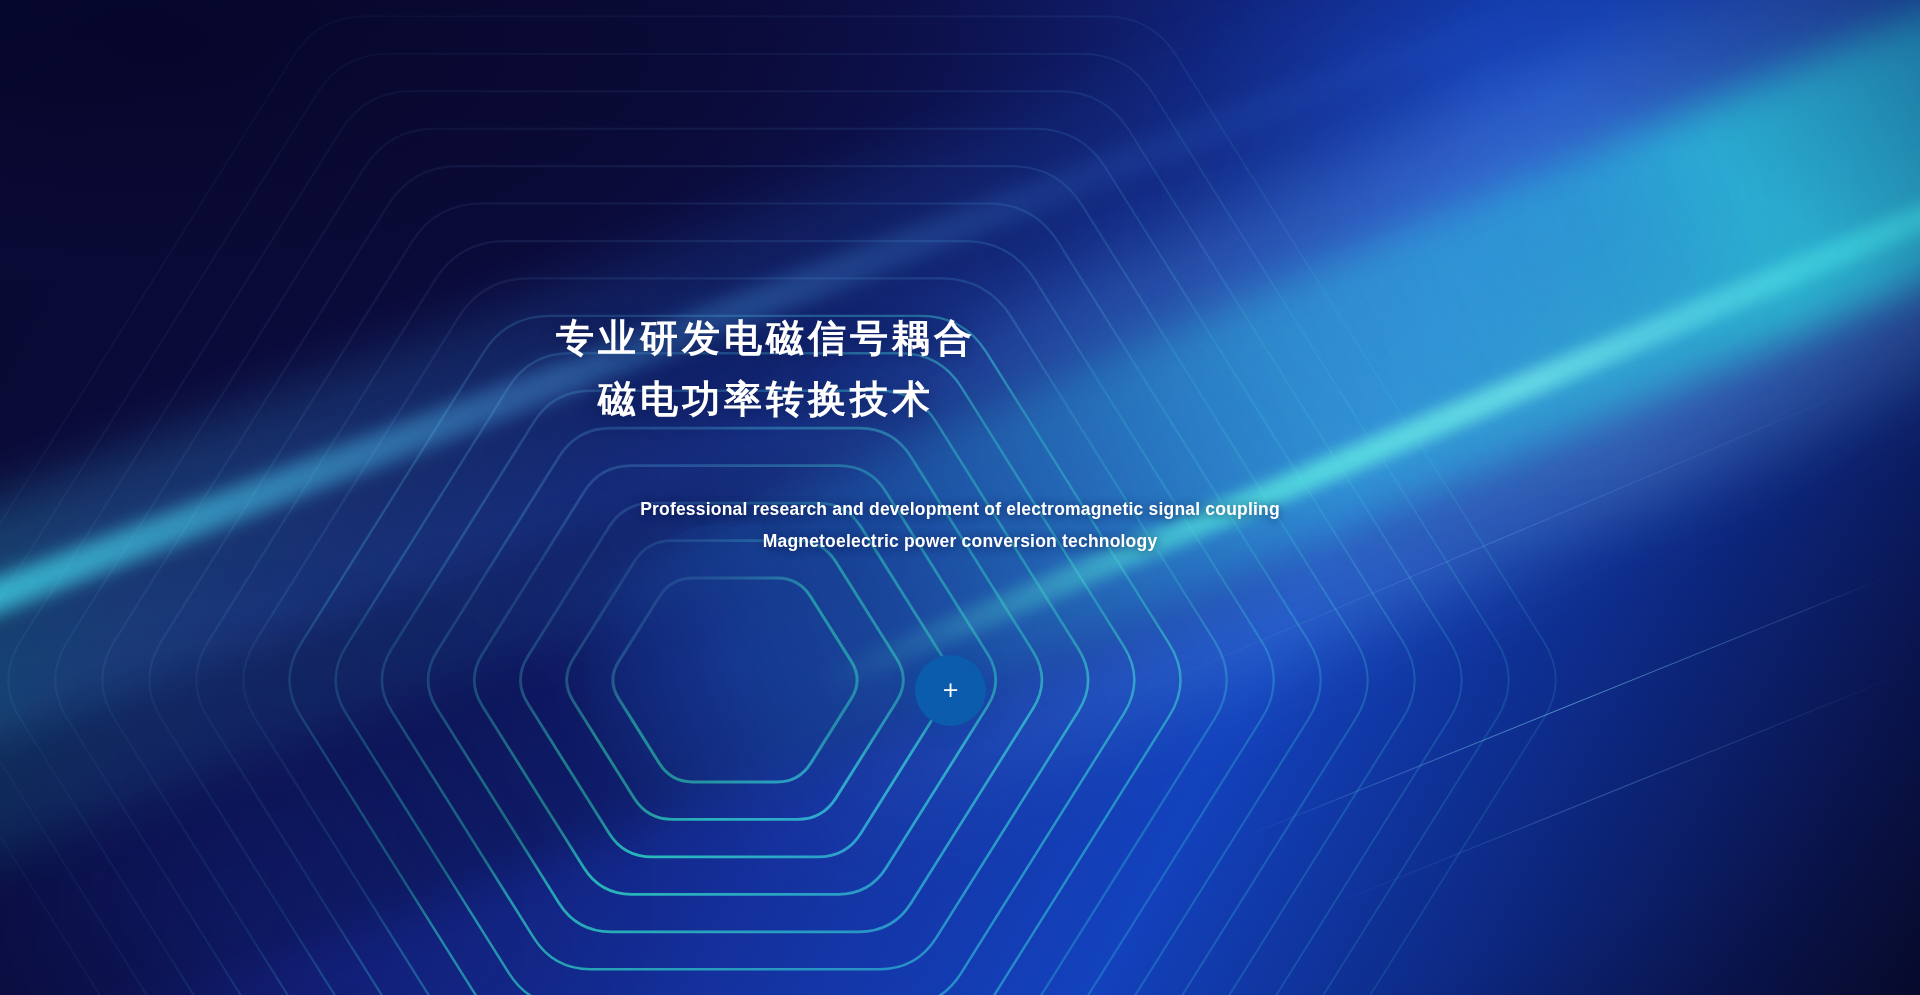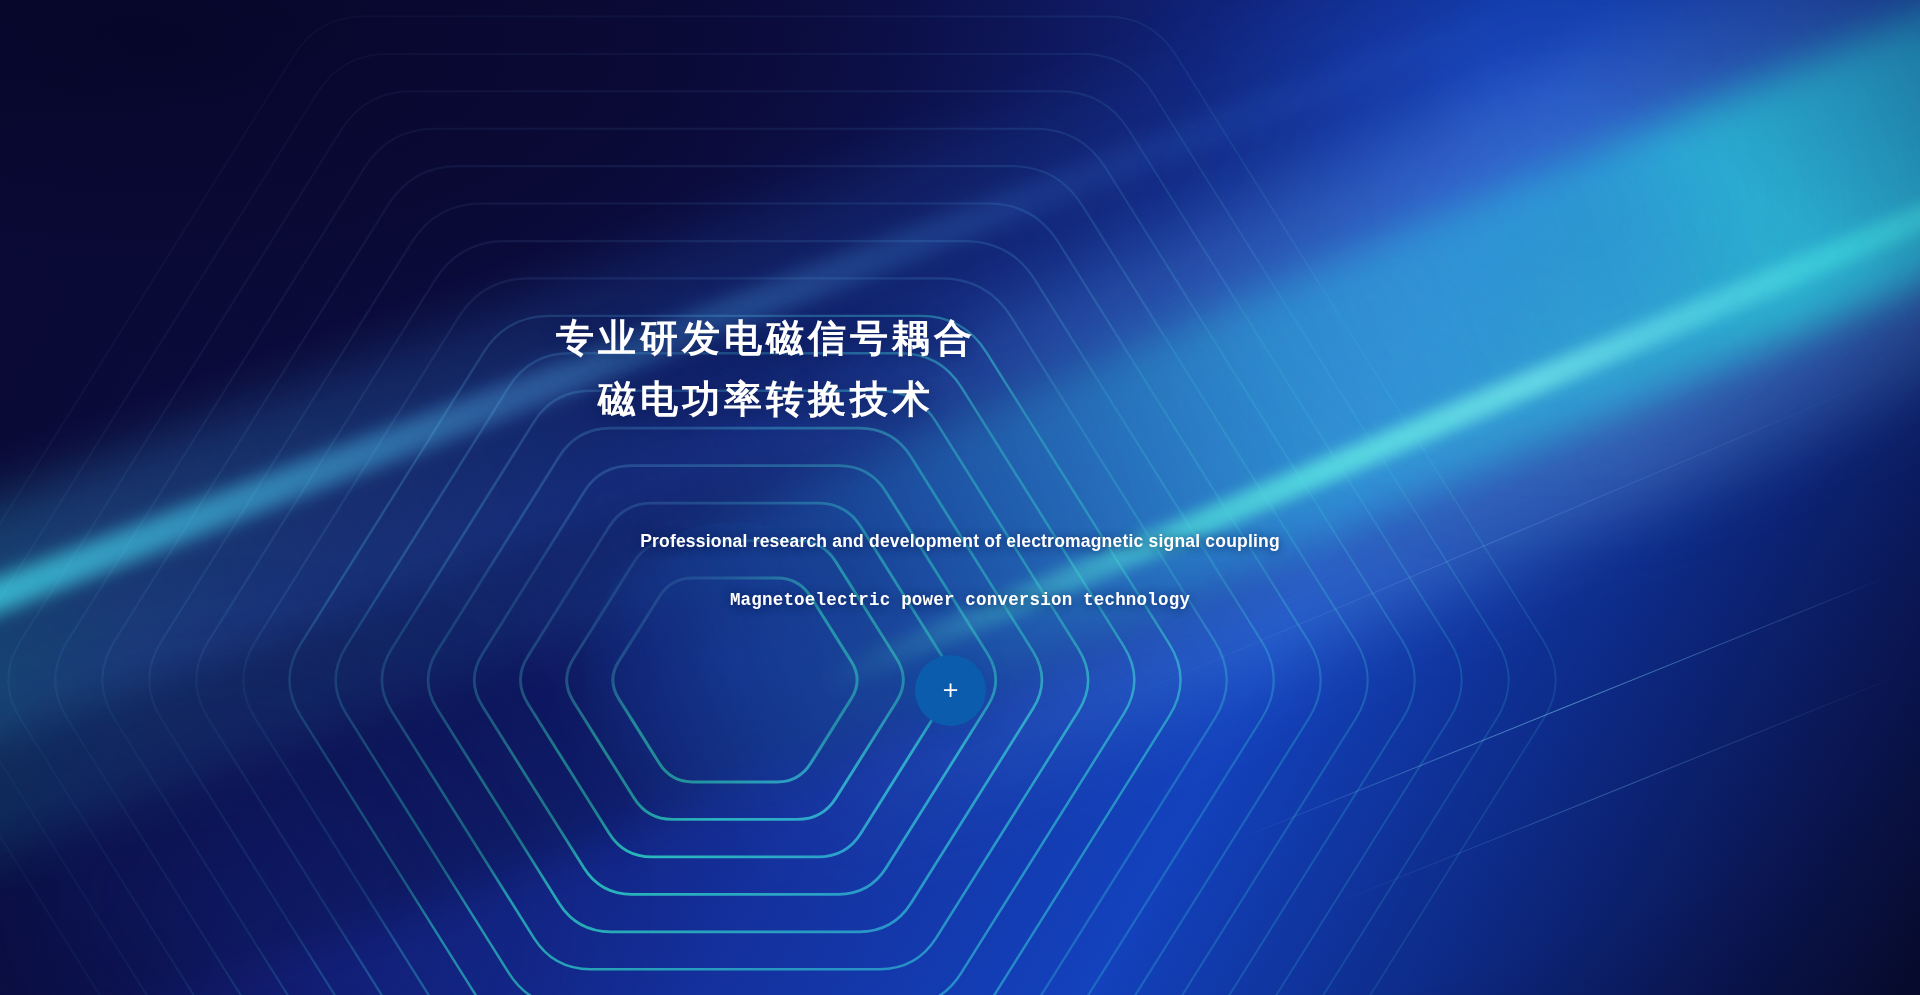--- a/index.html
+++ b/index.html
@@ -162,24 +162,23 @@
 
   .subline {
     position:absolute; left:0; width:1920px;
     color:#ffffff;
     font-weight:600;
     font-size:17.5px;
     line-height:1;
     letter-spacing:0.2px;
     text-shadow:0 1px 10px rgba(6,16,60,0.65);
     white-space:nowrap;
-    margin-top:32px;
   }
   #subline1 { top:501px; }
-  #subline2 { top:560px;font-family:Liberation Mono, monospace; }
+  #subline2 { top:533px; }
 
   
   #plus-button {
     position:absolute;
     left:915px; top:655px;
     width:71px; height:71px;
     border-radius:50%;
     background:#0b5cad;
     border:none;
     cursor:pointer;

